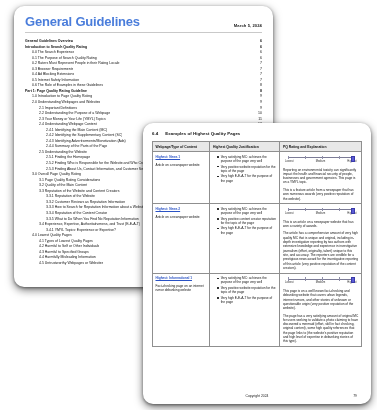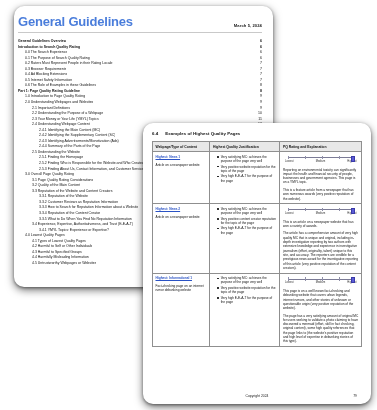--- a/index.html
+++ b/index.html
@@ -27,21 +27,21 @@
     overflow: hidden;
     box-sizing: border-box;
   }
 
   
   #page-toc {
     left: 14px;
     top: 6px;
     width: 259px;
     height: 281px;
-    padding: 9px 11px 6px 4px;
+    padding: 9px 11px 6px 11px;
     z-index: 1;
   }
   #page-toc .doc-head {
     display: flex;
     align-items: flex-end;
     justify-content: space-between;
     border-bottom: 1px solid #c9c9c9;
     padding-bottom: 3px;
     margin-bottom: 6px;
   }

